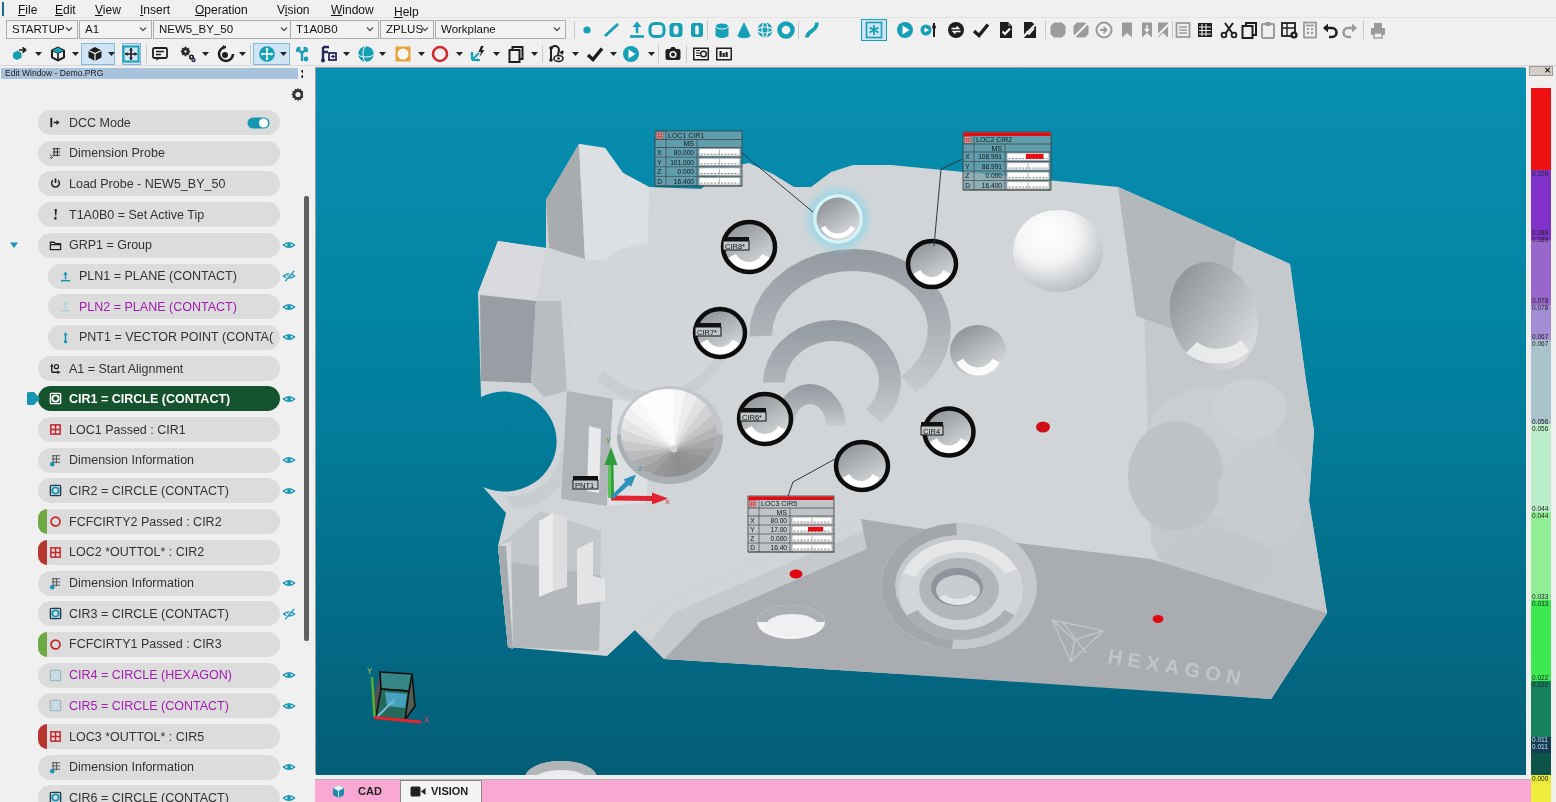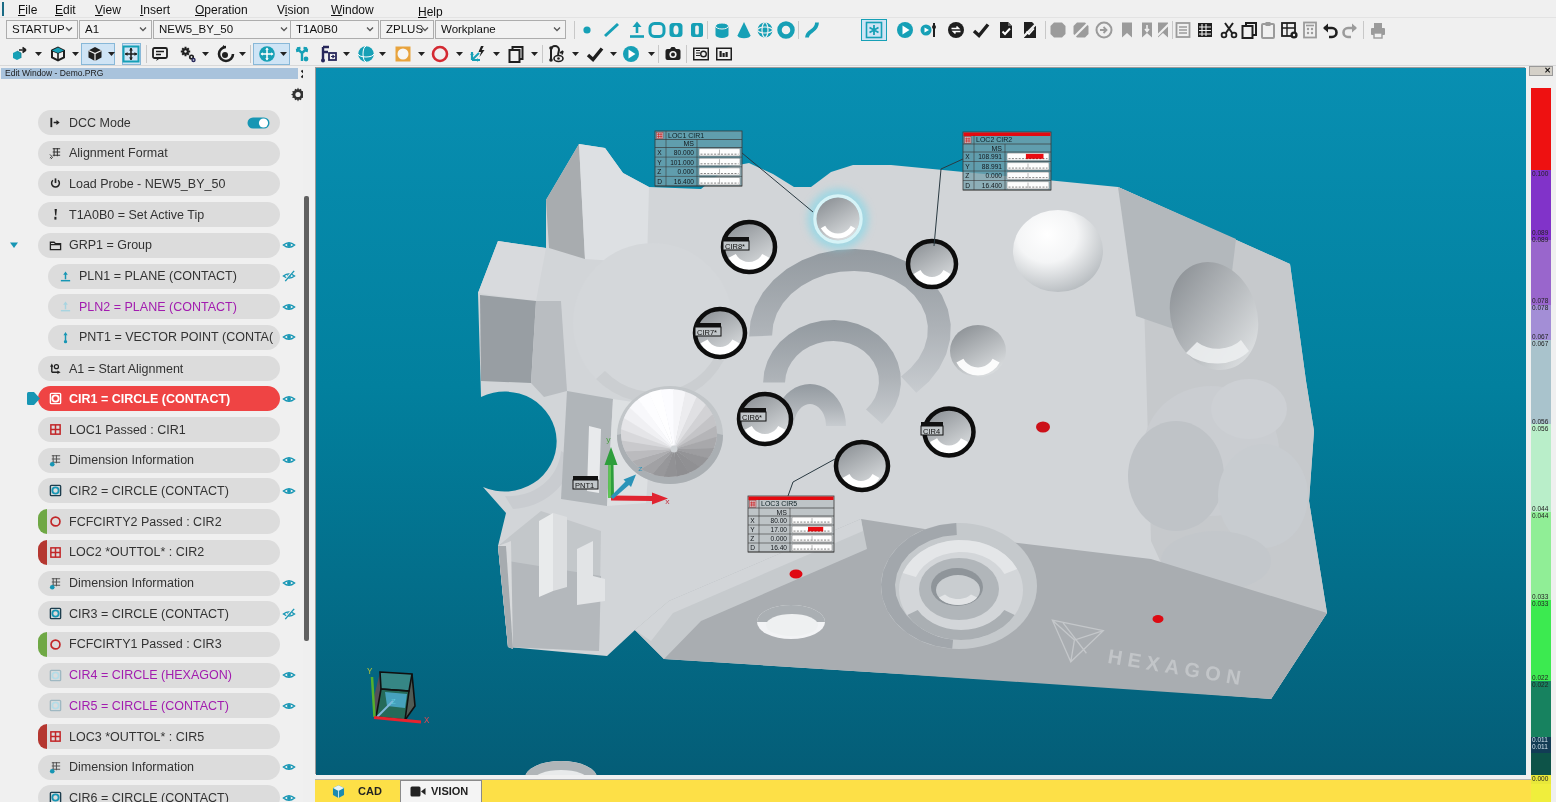--- a/index.html
+++ b/index.html
@@ -11,39 +11,39 @@
 .dd{position:absolute;top:2px;height:19px;background:#f2f2f2;border:1px solid #adadad;font-size:11.5px;color:#111;line-height:17px;padding-left:5px}
 .dd .chev{position:absolute;right:3px;top:3px;width:10px;height:10px}
 .ico{position:absolute;top:2px;width:20px;height:20px;display:flex;align-items:center;justify-content:center}
 .sep{position:absolute;top:3px;width:1px;height:18px;background:#c8c8c8}
 #leftpanel{position:absolute;left:0;top:66px;width:315px;height:736px;background:#f0f0f0;overflow:hidden}
 #ptitle{position:absolute;left:1px;top:2px;width:297px;height:11px;background:#a9c3dc;font-size:8.5px;color:#1a1a1a;line-height:11px;padding-left:4px}
 .pill{position:absolute;left:38px;width:242px;height:25px;background:#dcdcdc;border-radius:12.5px;display:flex;align-items:center;font-size:12.5px;color:#333}
 .pill.ind{left:48px;width:232px}
 .pill .pic{margin-left:11px;width:13px;height:13px;flex:none}
 .pill .ptxt{margin-left:7px;white-space:nowrap}
-.pill.sel{background:#ef4444;color:#fff;font-weight:bold}
+.pill.sel{background:#14532d;color:#fff;font-weight:bold}
 .pill.dis{color:#a21caf}
 .eye{position:absolute;left:282px;width:14px;height:14px}
 #vp{position:absolute;left:315px;top:67px;width:1210px;height:707px;border:1px solid #9a9a9a;border-right:none}
 #vpsvg{position:absolute;left:0;top:0}
 #cscale{position:absolute;left:1531px;top:76px;width:20px;height:726px;font-size:6.5px;color:#222}
-#tabbar{position:absolute;left:315px;top:779px;width:1216px;height:23px;background:#fde047;border-top:1px solid #b5b5b5}
+#tabbar{position:absolute;left:315px;top:779px;width:1216px;height:23px;background:#f9a8d4;border-top:1px solid #b5b5b5}
 </style></head><body>
 <div id="app">
 
 <div id="menubar">
       <span style="position:absolute;left:18px;top:3px;margin:0"><u>F</u>ile</span>
       <span style="position:absolute;left:55px;top:3px;margin:0"><u>E</u>dit</span>
       <span style="position:absolute;left:95px;top:3px;margin:0"><u>V</u>iew</span>
       <span style="position:absolute;left:140px;top:3px;margin:0"><u>I</u>nsert</span>
       <span style="position:absolute;left:195px;top:3px;margin:0"><u>O</u>peration</span>
       <span style="position:absolute;left:277px;top:3px;margin:0">V<u>i</u>sion</span>
       <span style="position:absolute;left:331px;top:3px;margin:0"><u>W</u>indow</span>
-      <span style="position:absolute;left:416px;top:3px;margin:2px"><u>H</u>elp</span>
+      <span style="position:absolute;left:392px;top:3px;margin:2px"><u>H</u>elp</span>
       <div style="position:absolute;left:2px;top:2px;width:2px;height:14px;background:#1a6b85"></div>
     </div>
 
 <div id="tb1">
 <div class="dd" style="left:6px;width:72px">STARTUP<svg class="chev" viewBox="0 0 10 10">
           <path d="M2,3.5 L5,6.5 L8,3.5" fill="none" stroke="#555" stroke-width="1.3"></path>
         </svg></div>
 <div class="dd" style="left:79px;width:73px">A1<svg class="chev" viewBox="0 0 10 10">
           <path d="M2,3.5 L5,6.5 L8,3.5" fill="none" stroke="#555" stroke-width="1.3"></path>
         </svg></div>
@@ -503,21 +503,21 @@
         <svg style="position:absolute;right:10px;top:7px" width="23" height="12" viewBox="0 0 23 12">
           <rect x="0.5" y="0.5" width="22" height="11" rx="5.5" fill="#1796b4"></rect>
           <circle cx="16.5" cy="6" r="4.6" fill="#fff"></circle>
         </svg>
       </div>
 <div class="pill " style="top:74.7px">
         <svg class="pic" width="14" height="14" viewBox="0 0 14 14">
           <path d="M4,2 h8 M4,5.5 h8 M4,9 h8 M5.5,1 v9 M9,1 v9" stroke="#333" stroke-width="1.1" fill="none"></path>
           <path d="M1,8 L3,10 L1,12 M4,11 L2,13" stroke="#333" stroke-width="1" fill="none"></path>
         </svg>
-        <span class="ptxt">Alignment Format</span>
+        <span class="ptxt">Dimension Probe</span>
       </div>
 <div class="pill " style="top:105.4px">
         <svg class="pic" width="14" height="14" viewBox="0 0 14 14">
           <path d="M7,1.5 v5" stroke="#222" stroke-width="1.8" fill="none"></path>
           <path d="M4.2,3.5 a4.2,4.2 0 1 0 5.6,0" stroke="#222" stroke-width="1.6" fill="none"></path>
         </svg>
         <span class="ptxt">Load Probe - NEW5_BY_50</span>
       </div>
 <div class="pill " style="top:136.1px">
         <svg class="pic" width="14" height="14" viewBox="0 0 14 14">

